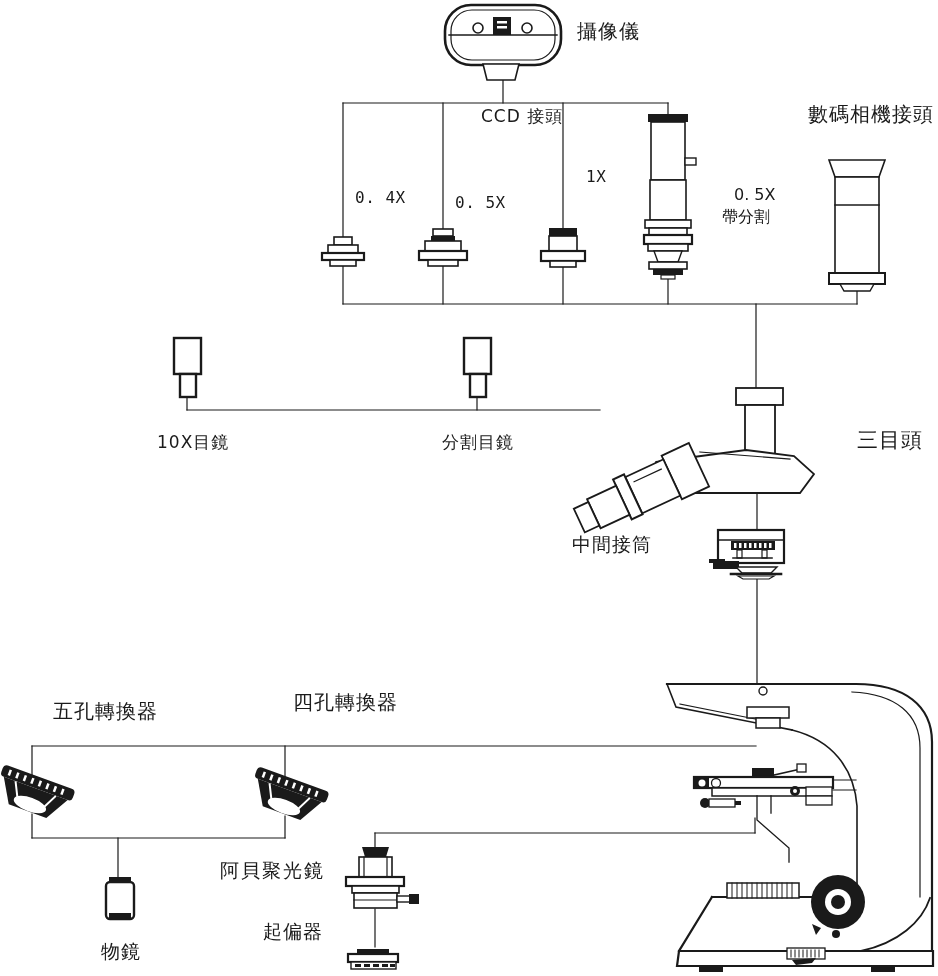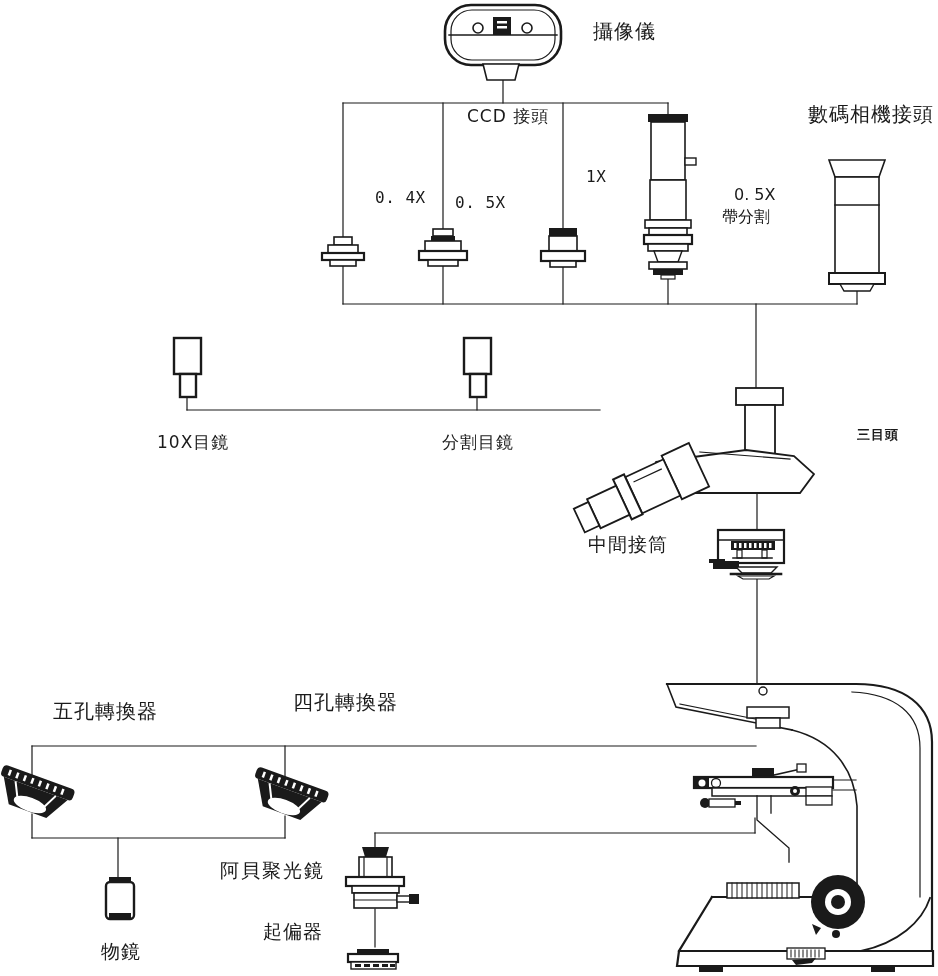--- a/index.html
+++ b/index.html
@@ -275,33 +275,33 @@
 
       <circle cx="838" cy="902" r="27" fill="#1a1a1a" stroke="none"></circle>
       <circle cx="838" cy="902" r="13" fill="#fff" stroke="none"></circle>
       <circle cx="838" cy="902" r="7" fill="#1a1a1a" stroke="none"></circle>
       <circle cx="836" cy="934" r="4" fill="#1a1a1a" stroke="none"></circle>
       <polygon points="812,924 821,928 816,935" fill="#1a1a1a" stroke="none"></polygon>
     </g>
   </g>
 </svg>
 
-<div class="lbl cjk" style="left:593px;top:20px;font-size:20px;">攝像儀</div>
-<div class="lbl cjk" style="left:467px;top:107px;font-size:17px;">CCD 接頭</div>
+<div class="lbl cjk" style="left:577px;top:20px;font-size:20px;">攝像儀</div>
+<div class="lbl cjk" style="left:481px;top:107px;font-size:17px;">CCD 接頭</div>
 <div class="lbl cjk" style="left:808px;top:103px;font-size:20px;">數碼相機接頭</div>
-<div class="lbl num" style="left:355px;top:189px;font-size:16px;margin-left:20px;">0. 4X</div>
+<div class="lbl num" style="left:355px;top:189px;font-size:16px;">0. 4X</div>
 <div class="lbl num" style="left:455px;top:194px;font-size:16px;">0. 5X</div>
 <div class="lbl num" style="left:586px;top:168px;font-size:16px;">1X</div>
 <div class="lbl two-line" style="left:722px;top:184px;font-size:16px;line-height:22px;">
   <span class="indent num">0. 5X</span>
   <span class="cjk">帶分割</span>
 </div>
 <div class="lbl cjk" style="left:157px;top:433px;font-size:17px;">10X目鏡</div>
 <div class="lbl cjk" style="left:442px;top:433px;font-size:17px;">分割目鏡</div>
-<div class="lbl cjk" style="left:857px;top:428px;font-size:13px;font-weight:bold;">三目頭</div>
-<div class="lbl cjk" style="left:588px;top:534px;font-size:19px;">中間接筒</div>
+<div class="lbl cjk" style="left:857px;top:428px;font-size:21px;">三目頭</div>
+<div class="lbl cjk" style="left:572px;top:534px;font-size:19px;">中間接筒</div>
 <div class="lbl cjk" style="left:53px;top:688px;font-size:20px;margin-top:12px;">五孔轉換器</div>
 <div class="lbl cjk" style="left:293px;top:691px;font-size:20px;">四孔轉換器</div>
 <div class="lbl cjk" style="left:220px;top:860px;font-size:19px;letter-spacing:2px;font-family:Liberation Serif, serif;">阿貝聚光鏡</div>
 <div class="lbl cjk" style="left:245px;top:921px;font-size:19px;margin-left:18px;">起偏器</div>
 <div class="lbl cjk" style="left:101px;top:941px;font-size:19px;">物鏡</div>
 
 </div>
 
 </body></html>

